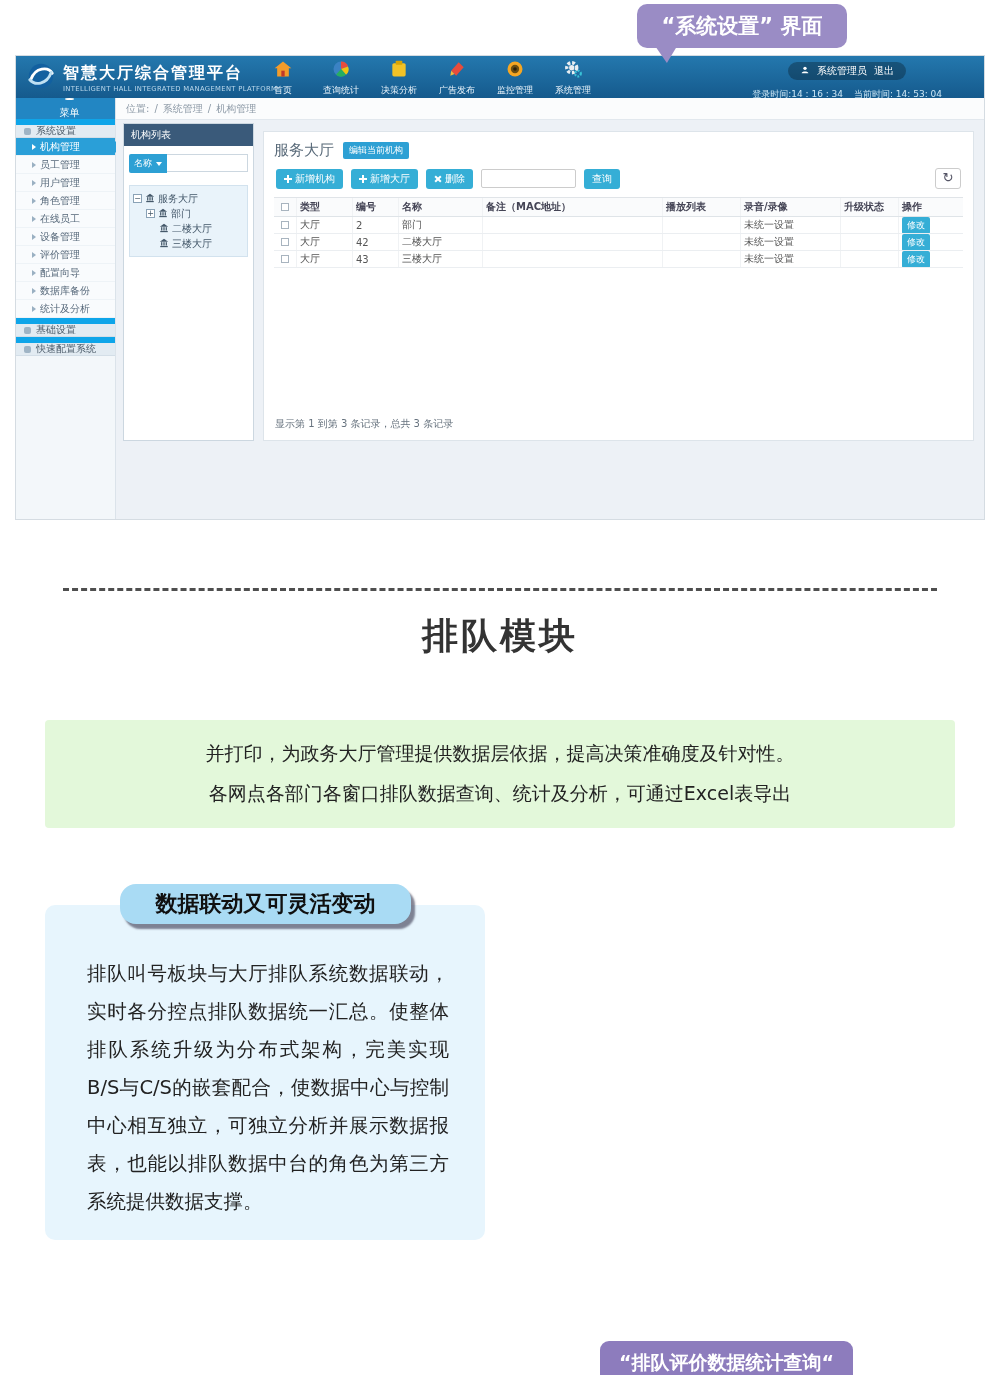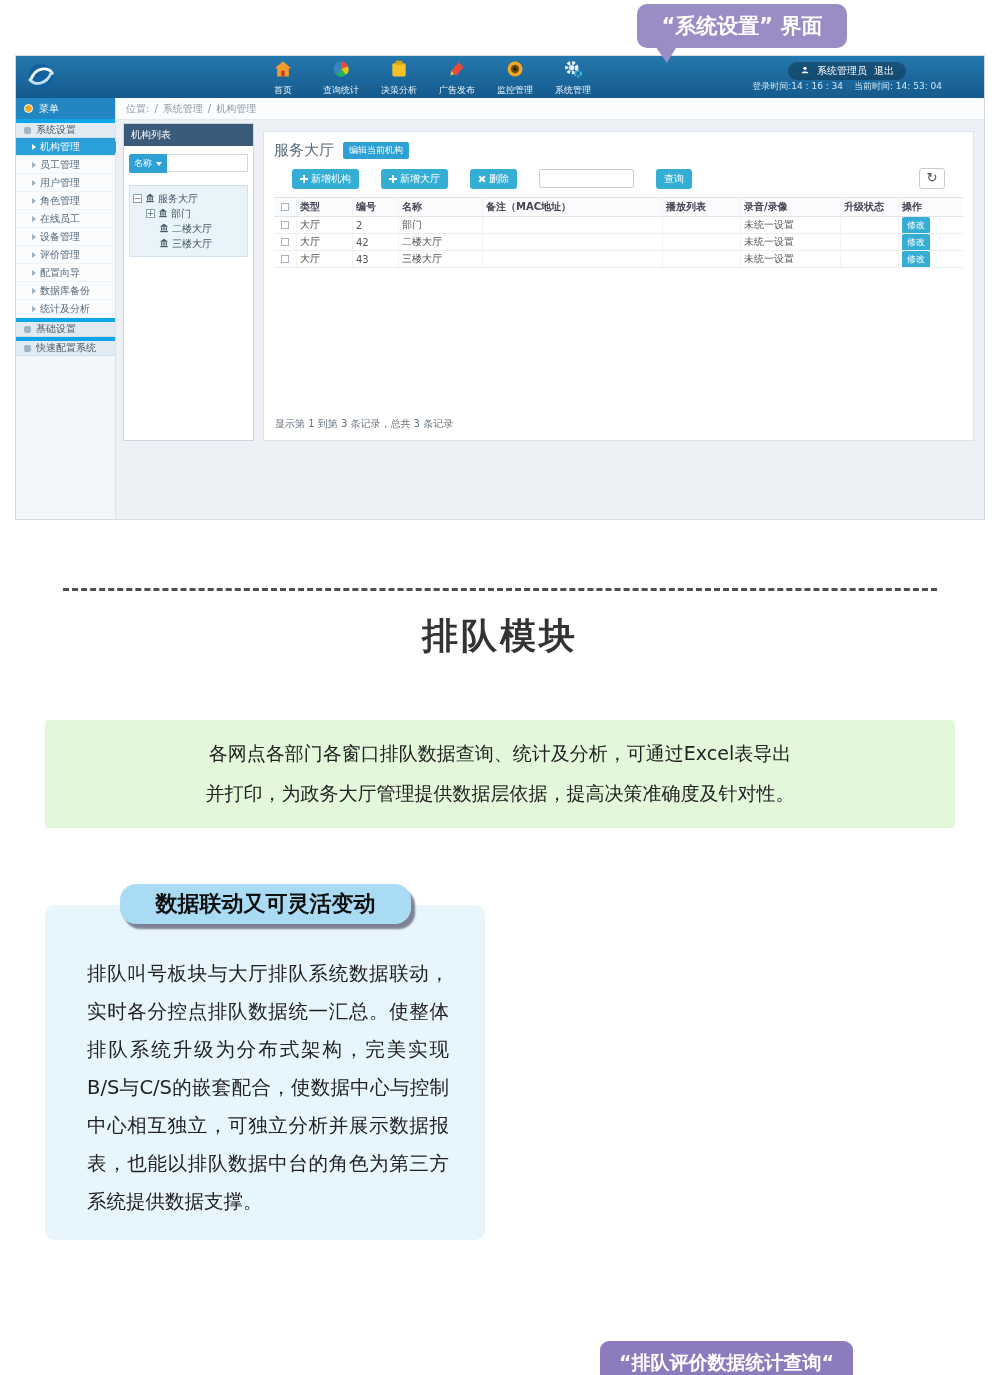--- a/index.html
+++ b/index.html
@@ -21,29 +21,29 @@
     background:linear-gradient(180deg,#2478ae,#155a8d); }
   .logo { position:absolute; left:10px; top:5px; display:flex; align-items:center; gap:7px; }
   .logo-txt .t1 { color:#fff; font-size:16px; font-weight:bold; letter-spacing:2px; }
   .logo-txt .t2 { color:#bcd9ec; font-size:8px; letter-spacing:0.4px; transform:scale(0.85); transform-origin:left; }
   .hnav { position:absolute; left:238px; top:3px; display:flex; }
   .nav-item { width:58px; display:flex; flex-direction:column; align-items:center; gap:1px; cursor:pointer; }
   .nav-item .nlabel { color:#eaf4fb; font-size:9px; }
   .user-area { position:absolute; right:38px; top:4px; text-align:center; }
   .user-pill { display:inline-flex; align-items:center; gap:7px; background:rgba(0,0,0,0.28);
     border-radius:9px; padding:2px 12px; color:#fff; font-size:10px; cursor:pointer; }
-  .time-line { margin-top:0; color:#cde7f5; font-size:9px; white-space:nowrap; }
+  .time-line { margin-top:8px; color:#cde7f5; font-size:9px; white-space:nowrap; }
   .time-line span { margin:0 4px; }
 
   
   .side { position:absolute; left:0; top:42px; width:100px; bottom:0; background:#f3f7fa; border-right:1px solid #dbe3ea; }
   .side-menu-hdr { height:21px; background:#2286c3; color:#fff; font-size:10px;
-    display:flex; align-items:center; gap:6px; padding-left:8px; }
+    display:flex; align-items:center; gap:6px; padding-left:8px;flex-direction:column; }
   .menu-dot { width:9px; height:9px; border-radius:50%; background:#f5a623; border:1.5px solid #fff; }
-  .side-group { height:19px; background:#e2ebf2; border-top:4px solid #0ea5e9; border-bottom:1px solid #d3dee7;
+  .side-group { height:19px; background:#e2ebf2; border-top:6px solid #0ea5e9; border-bottom:1px solid #d3dee7;
     color:#4a5a68; font-size:10px; display:flex; align-items:center; gap:5px; padding-left:8px; cursor:pointer; }
   .grp-ico { width:7px; height:7px; border-radius:2px; background:#9fb4c5; }
   .side-item { height:18px; color:#56687a; font-size:10px; display:flex; align-items:center; gap:4px;
     padding-left:16px; cursor:pointer; position:relative; background:#f9fbfd; border-bottom:1px solid #eef3f7; }
   .side-item .tri { width:0; height:0; border-left:4px solid #9ab0c2; border-top:3px solid transparent; border-bottom:3px solid transparent; }
   .side-item.active { background:#2a9fd8; color:#fff; }
   .side-item.active .tri { border-left-color:#fff; }
   .side-item.active::after { content:""; position:absolute; right:-6px; top:50%; margin-top:-6px;
     border-left:6px solid #2a9fd8; border-top:6px solid transparent; border-bottom:6px solid transparent; }
 
@@ -66,21 +66,21 @@
   .tree-row { display:flex; align-items:center; gap:3px; height:15px; cursor:pointer; }
   .exp { width:9px; height:9px; border:1px solid #8aa2b6; background:#fff; font-size:8px; line-height:7px;
     text-align:center; color:#44586a; flex:none; }
   .ind1 { padding-left:13px; } .ind2 { padding-left:26px; }
 
   .main-panel { position:absolute; left:147px; top:33px; right:10px; height:310px;
     background:#fff; border:1px solid #dde4ea; }
   .mp-title-row { display:flex; align-items:center; gap:9px; padding:9px 10px 3px; }
   .mp-title { font-size:15px; color:#5a6b7a; }
   .mp-badge { background:#2da0d4; color:#fff; font-size:9px; padding:2px 6px; border-radius:2px; cursor:pointer; }
-  .toolbar { display:flex; align-items:center; gap:22px; padding:5px 28px 8px; }
+  .toolbar { display:flex; align-items:center; gap:8px; padding:5px 12px 8px; }
   .tb-btn { background:#35aed6; color:#fff; font-size:10px; padding:3px 8px; border-radius:3px;
     border:none; display:flex; align-items:center; gap:3px; cursor:pointer; font-family:inherit; }
   .pl-ico, .x-ico { position:relative; width:8px; height:8px; display:inline-block; }
   .pl-ico::before { content:""; position:absolute; left:3px; top:0; width:2px; height:8px; background:#fff; }
   .pl-ico::after { content:""; position:absolute; left:0; top:3px; width:8px; height:2px; background:#fff; }
   .x-ico::before { content:""; position:absolute; left:3px; top:0; width:2px; height:8px; background:#fff; transform:rotate(45deg); }
   .x-ico::after { content:""; position:absolute; left:3px; top:0; width:2px; height:8px; background:#fff; transform:rotate(-45deg); }
   .tb-input { width:95px; height:19px; border:1px solid #ccc; border-radius:2px; font-size:10px; padding:0 4px; }
   .tb-refresh { margin-left:auto; width:26px; height:21px; border:1px solid #ccc; background:#fff;
     border-radius:3px; color:#556; font-size:13px; line-height:18px; text-align:center; cursor:pointer; }
@@ -129,20 +129,24 @@
 
     <div class="shot-header">
       <div class="logo">
         <span>
           <svg width="30" height="30" viewBox="0 0 32 32">
               <circle cx="16" cy="16" r="13" fill="#1260a0"></circle>
               <path d="M5 20 C10 6 24 6 28 13" stroke="#fff" stroke-width="3" fill="none" stroke-linecap="round"></path>
               <path d="M27 12 C22 26 9 26 4 20" stroke="#bfe0f2" stroke-width="3" fill="none" stroke-linecap="round"></path>
             </svg>
         </span>
+        <div class="logo-txt">
+          <div class="t1">智慧大厅综合管理平台</div>
+          <div class="t2">INTELLIGENT HALL INTEGRATED MANAGEMENT PLATFORM</div>
+        </div>
       </div>
 
       <div class="hnav">
         <div class="nav-item">
           <span><svg width="20" height="20" viewBox="0 0 24 24">
                 <path d="M12 3 L22 11 H19 V21 H5 V11 H2 Z" fill="#f39c2b"></path>
                 <rect x="10" y="14" width="4" height="7" fill="#c0392b"></rect>
               </svg></span>
           <span class="nlabel">首页</span>
         </div>
@@ -415,22 +419,22 @@
         </div>
         <div class="mp-footer">显示第 1 到第 3 条记录，总共 3 条记录</div>
       </div>
     </div>
   </div>
 
   <div class="divider"></div>
   <div class="module-title">排队模块</div>
 
   <div class="green-box">
+    <div>并打印，为政务大厅管理提供数据层依据，提高决策准确度及针对性。</div>
     <div>各网点各部门各窗口排队数据查询、统计及分析，可通过Excel表导出</div>
-    <div>并打印，为政务大厅管理提供数据层依据，提高决策准确度及针对性。</div>
   </div>
 
   <div class="card-hdr card-hdr-left">数据联动又可灵活变动</div>
   <div class="card card-left">
     <div class="card-body">排队叫号板块与大厅排队系统数据联动，实时各分控点排队数据统一汇总。使整体排队系统升级为分布式架构，完美实现B/S与C/S的嵌套配合，使数据中心与控制中心相互独立，可独立分析并展示数据报表，也能以排队数据中台的角色为第三方系统提供数据支撑。</div>
   </div>
 
 
   <div class="tag-bottom">“排队评价数据统计查询“</div>
 

